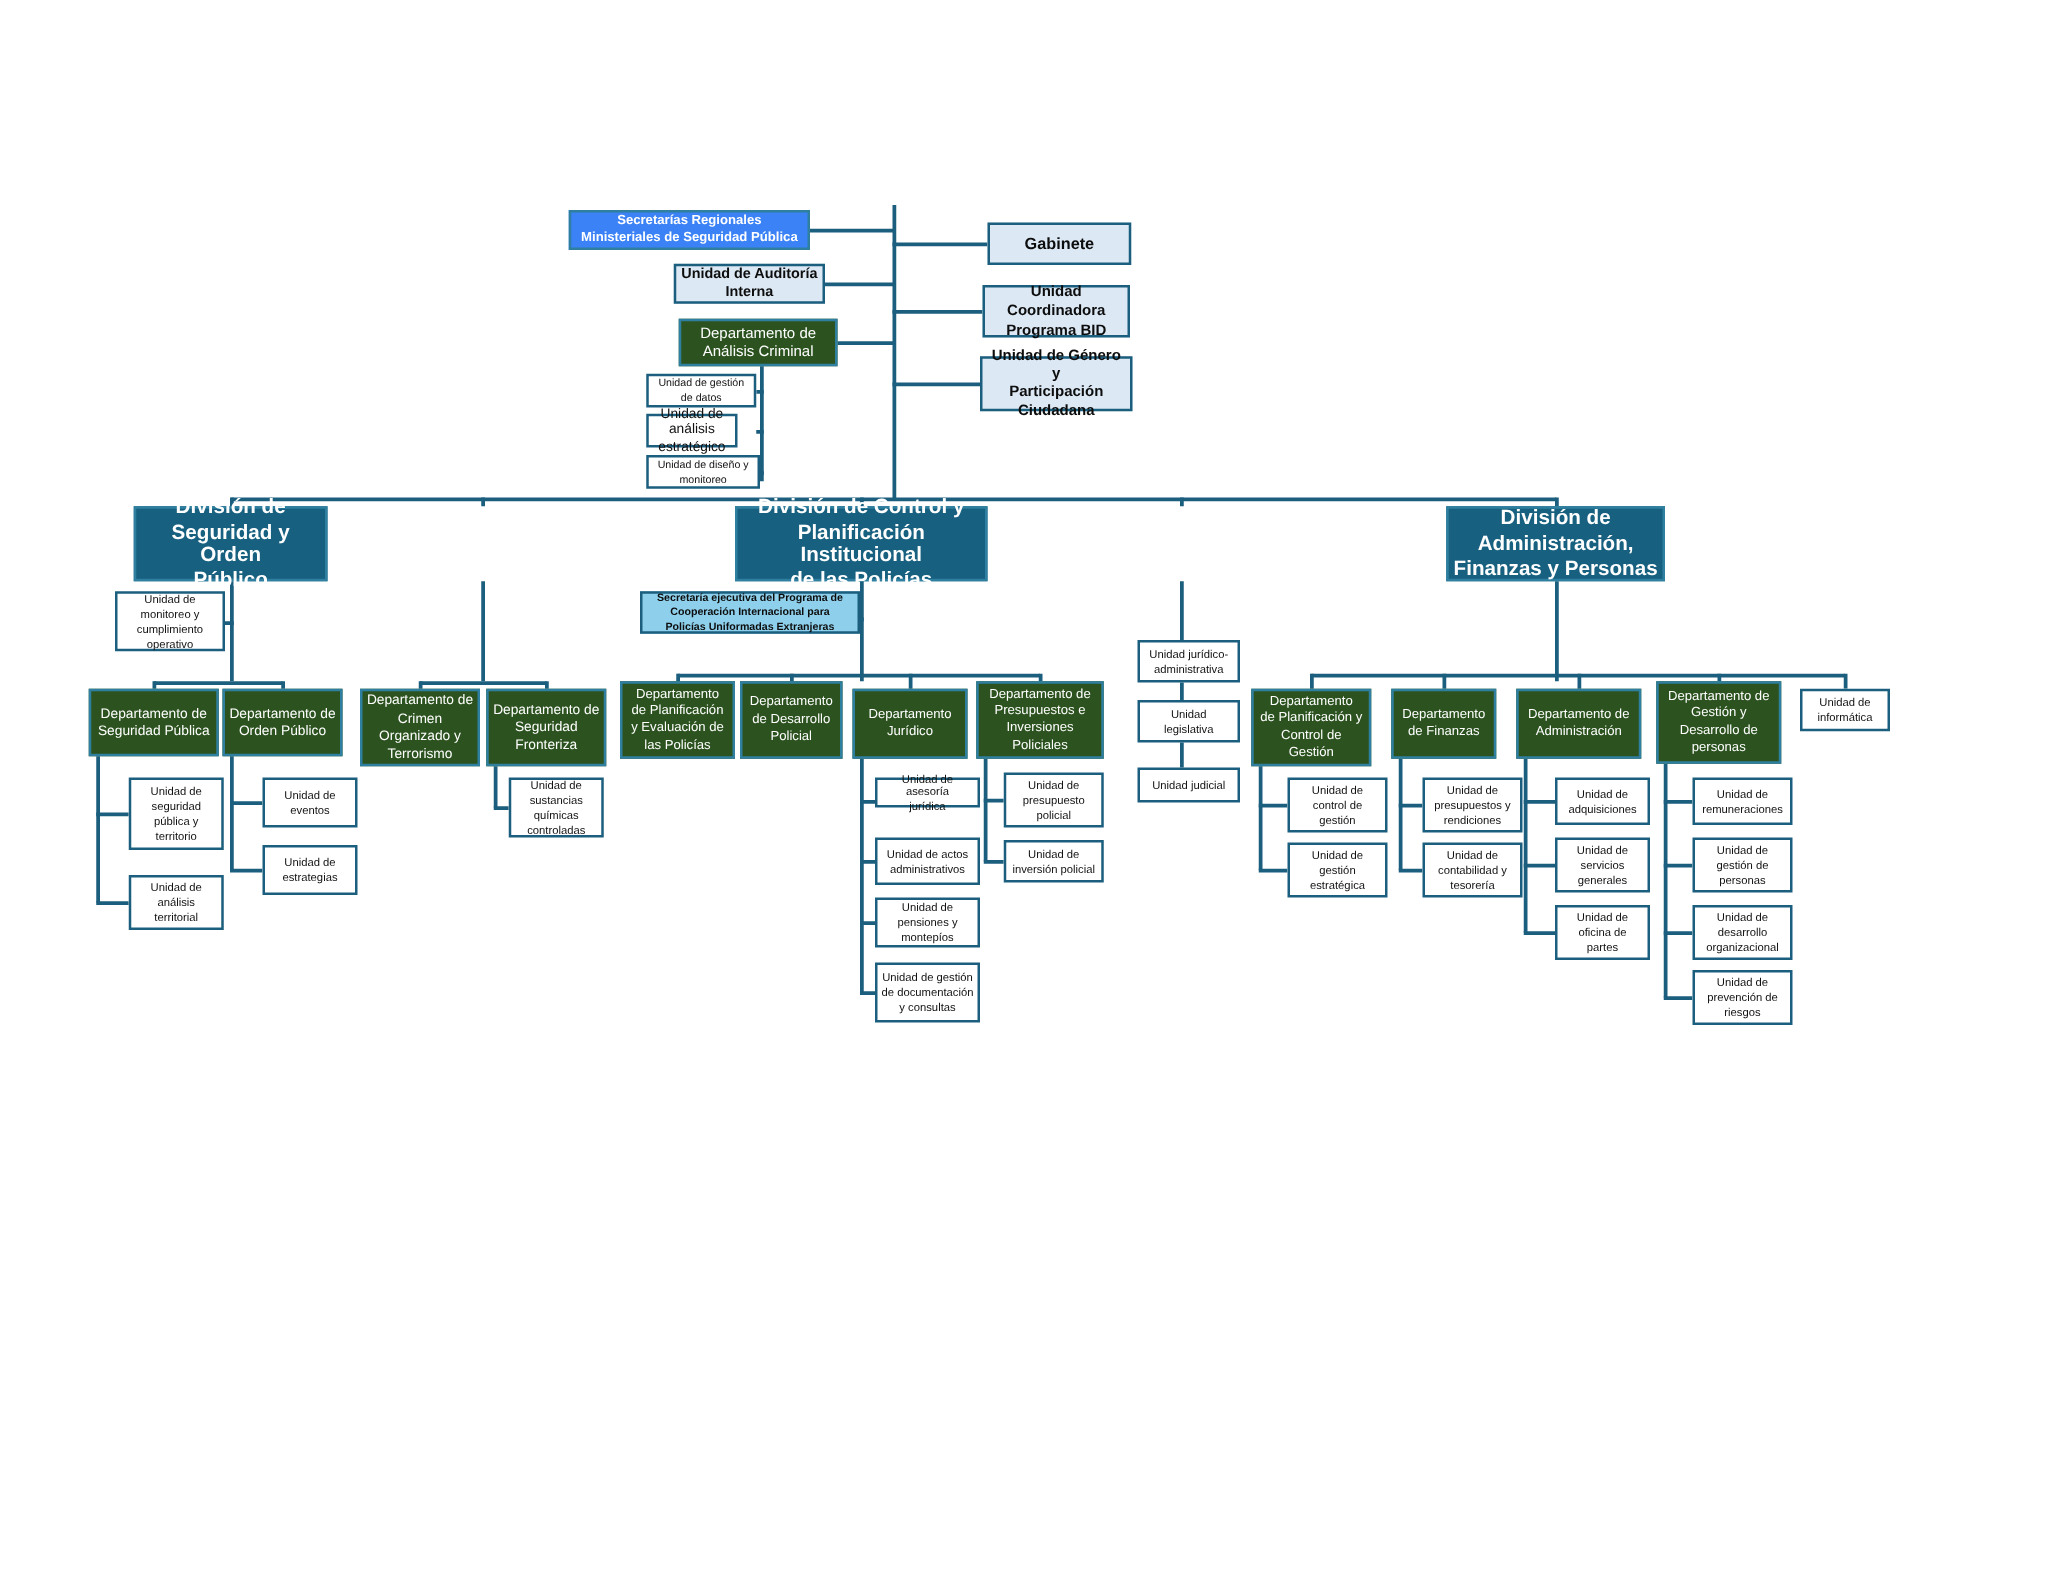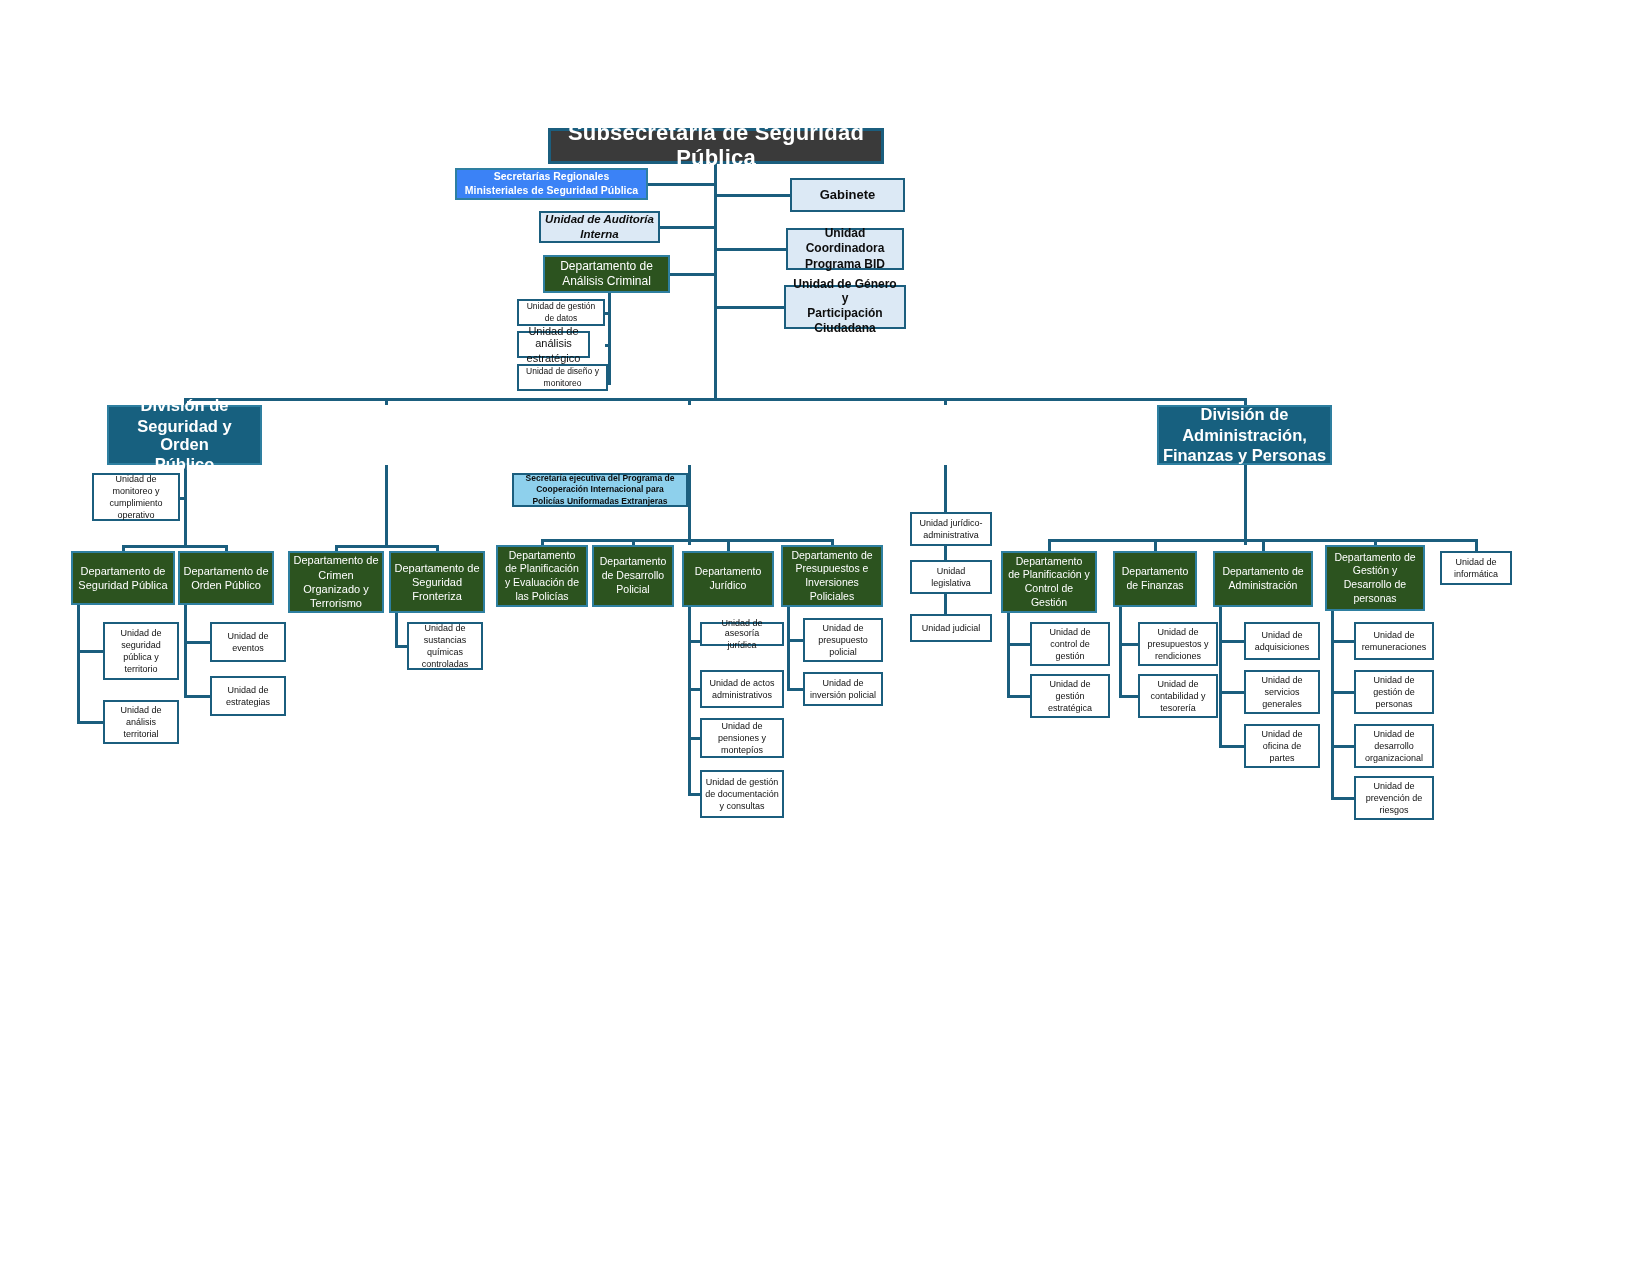--- a/index.html
+++ b/index.html
@@ -51,34 +51,29 @@
 
   
   .ln{position:absolute;background:#1b5e7e;z-index:1;}
   .lnh{height:3px;}
   .lnv{width:3px;}
 </style>
 </head>
 <body>
 
 <div id="canvas">
-    <div class="node root" style="left: 548px; top: 128px; width: 336px; height: 36px;">
-      <div>
-        <span>Subsecretaría de Seguridad Pública</span>
-      </div>
-    </div>
     <div class="ln lnv" style="left: 714px; top: 164px; height: 236px;"></div>
     <div class="node dark-blue" style="left: 455px; top: 168px; width: 193px; height: 32px; font-size: 10.5px;">
       <div>
         <span>Secretarías Regionales</span>
         <span>Ministeriales de Seguridad Pública</span>
       </div>
     </div>
     <div class="ln lnh" style="left: 648px; top: 183px; width: 68px;"></div>
-    <div class="node light-blue" style="left: 539px; top: 211px; width: 121px; height: 32px; font-size: 11.5px; font-style: italic;">
+    <div class="node light-blue" style="left: 539px; top: 211px; width: 121px; height: 32px; font-size: 11.5px;">
       <div>
         <span>Unidad de Auditoría</span>
         <span>Interna</span>
       </div>
     </div>
     <div class="ln lnh" style="left: 660px; top: 226px; width: 56px;"></div>
     <div class="node green" style="left: 543px; top: 255px; width: 127px; height: 38px; font-size: 12px;">
       <div>
         <span>Departamento de</span>
         <span>Análisis Criminal</span>
@@ -132,20 +127,27 @@
     <div class="ln lnh" style="left: 184.5px; top: 398px; width: 1060px;"></div>
     <div class="node division" style="left: 107px; top: 405px; width: 155px; height: 60px;">
       <div>
         <span>División de</span>
         <span>Seguridad y Orden</span>
         <span>Público</span>
       </div>
     </div>
     <div class="ln lnv" style="left: 183.5px; top: 398px; height: 7px;"></div>
     <div class="ln lnv" style="left: 385px; top: 398px; height: 7px;"></div>
+    <div class="node division" style="left: 588px; top: 405px; width: 202px; height: 60px;">
+      <div>
+        <span>División de Control y</span>
+        <span>Planificación Institucional</span>
+        <span>de las Policías</span>
+      </div>
+    </div>
     <div class="ln lnv" style="left: 688px; top: 398px; height: 7px;"></div>
     <div class="ln lnv" style="left: 944px; top: 398px; height: 7px;"></div>
     <div class="node division" style="left: 1157px; top: 405px; width: 175px; height: 60px;">
       <div>
         <span>División de</span>
         <span>Administración,</span>
         <span>Finanzas y Personas</span>
       </div>
     </div>
     <div class="ln lnv" style="left: 1243.5px; top: 398px; height: 7px;"></div>

